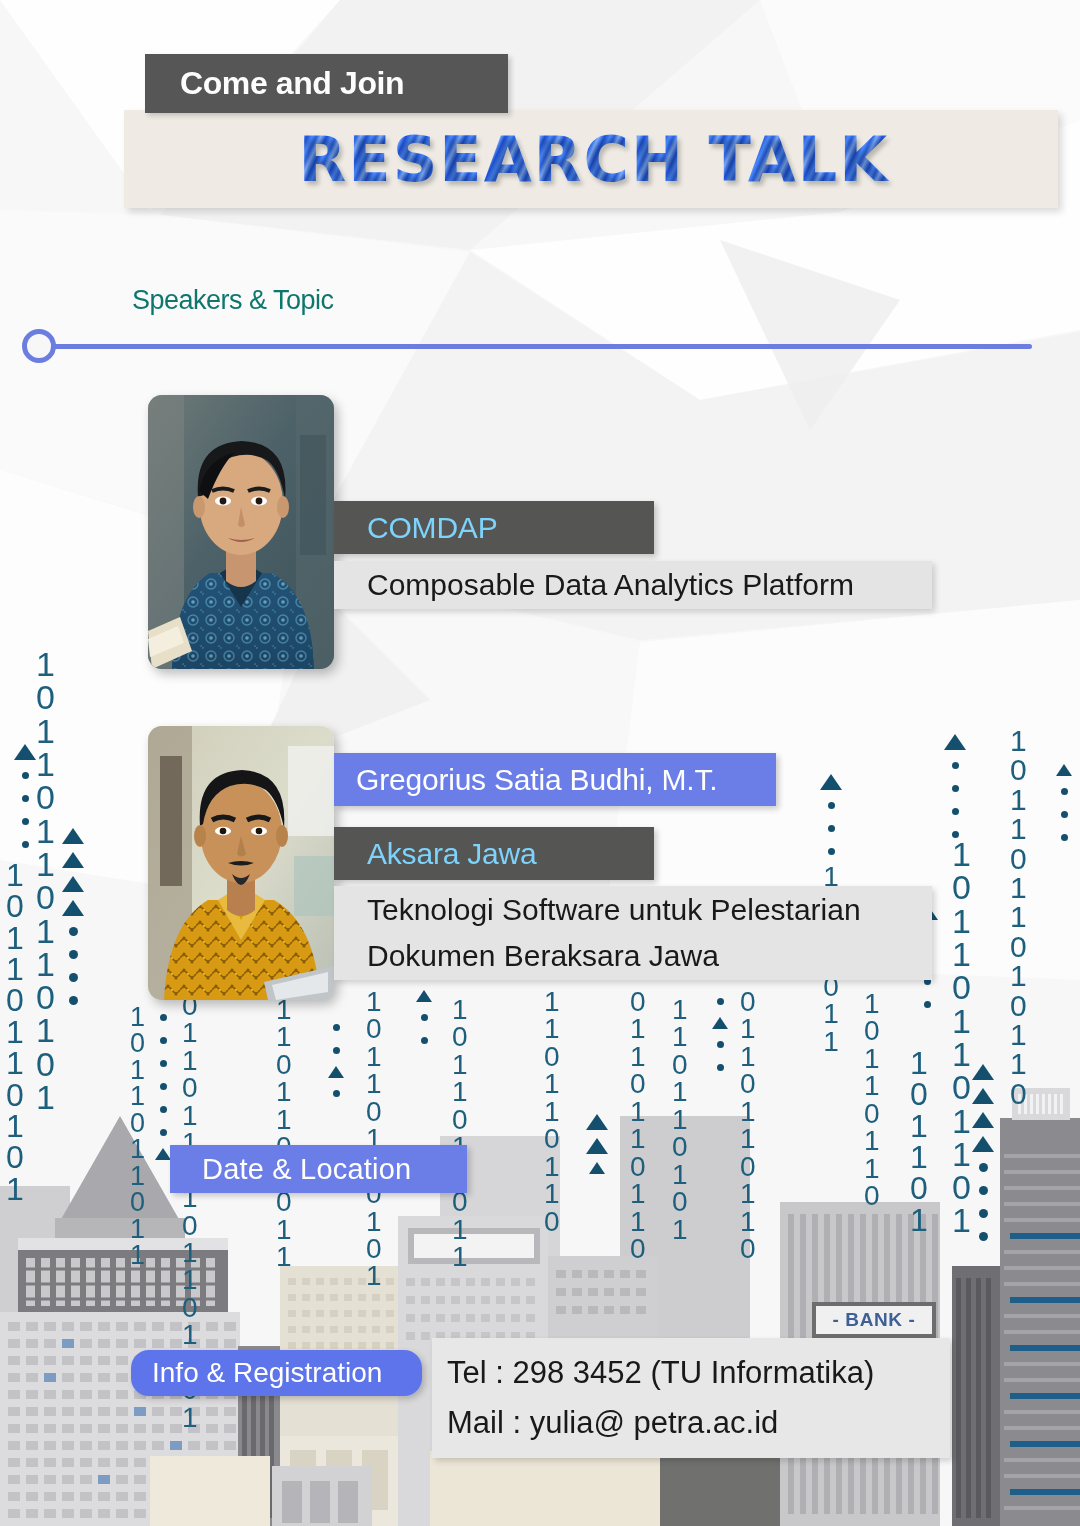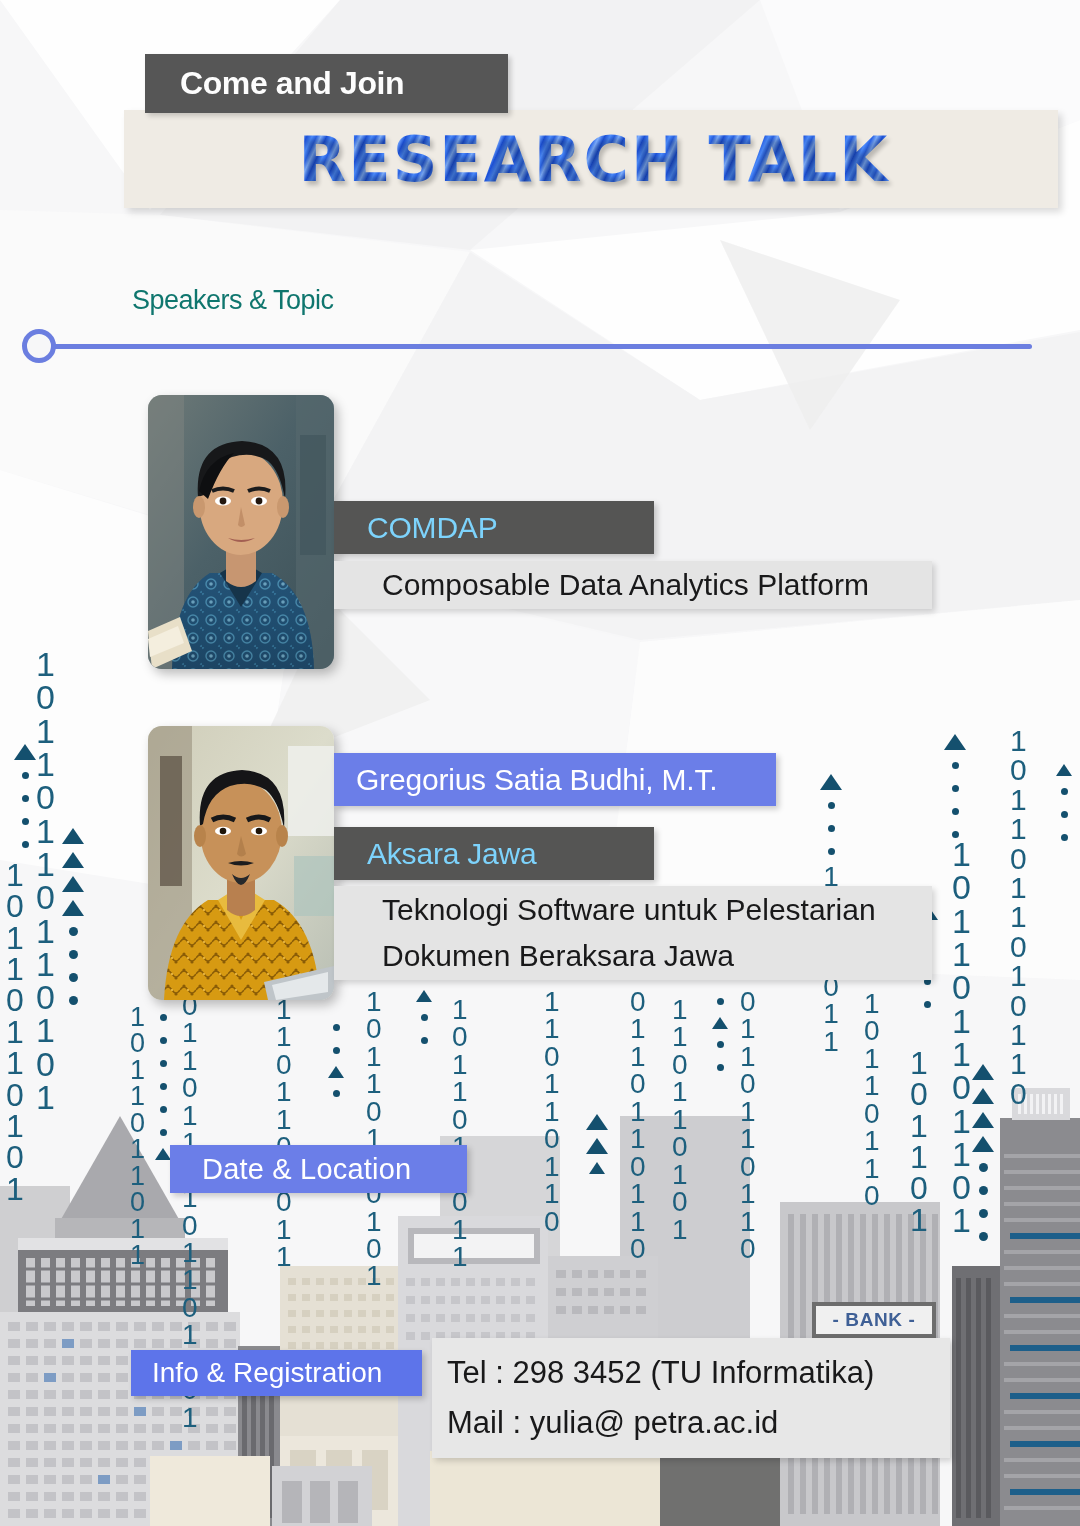--- a/index.html
+++ b/index.html
@@ -86,21 +86,21 @@
   .topic-bar {
     position:absolute; height:53px; background:#555554; z-index:7;
     box-shadow:3px 3px 6px rgba(0,0,0,.2); display:flex; align-items:center;
   }
   .topic-bar span { color:#7dd3fc; font-size:30px; padding-left:33px; letter-spacing:-.2px; }
   .desc-bar {
     position:absolute; background:#e4e4e4; z-index:7;
     box-shadow:3px 3px 6px rgba(0,0,0,.16);
     display:flex; flex-direction:column; justify-content:center;
   }
-  .desc-bar span { color:#19191a; font-size:30px; padding-left:48px; line-height:1.52; }
+  .desc-bar span { color:#19191a; font-size:30px; padding-left:33px; line-height:1.52; }
 
   #s1-name { left:334px; top:427px; width:440px; }
   #s1-topic { left:334px; top:501px; width:320px; }
   #s1-desc { left:334px; top:561px; width:598px; height:48px; }
   #s2-name { left:334px; top:753px; width:442px; }
   #s2-topic { left:334px; top:827px; width:320px; }
   #s2-desc { left:334px; top:886px; width:598px; height:94px; }
 
   
   #dl-label {
@@ -113,21 +113,21 @@
     position:absolute; left:170px; top:1193px; width:660px; height:108px;
     background:#dddddd; z-index:7; box-shadow:3px 3px 6px rgba(0,0,0,.16);
     display:flex; flex-direction:column; justify-content:center;
   }
   #dl-box span { color:#19191a; font-size:31px; padding-left:94px; line-height:1.58; }
 
   
   #ir-label {
     position:absolute; left:131px; top:1350px; width:291px; height:46px;
     background:#5d74ea; z-index:8; box-shadow:3px 3px 6px rgba(0,0,0,.2);
-    display:flex; align-items:center;
+    display:flex; align-items:center;border-radius:18px;
   }
   #ir-label span { color:#fff; font-size:28px; padding-left:21px; }
   #ir-box {
     position:absolute; left:432px; top:1338px; width:518px; height:120px;
     background:#e7e7e7; z-index:7; box-shadow:3px 3px 6px rgba(0,0,0,.16);
     display:flex; flex-direction:column; justify-content:center;
   }
   #ir-box span { color:#19191a; font-size:31px; padding-left:15px; line-height:1.62; }
 
   

